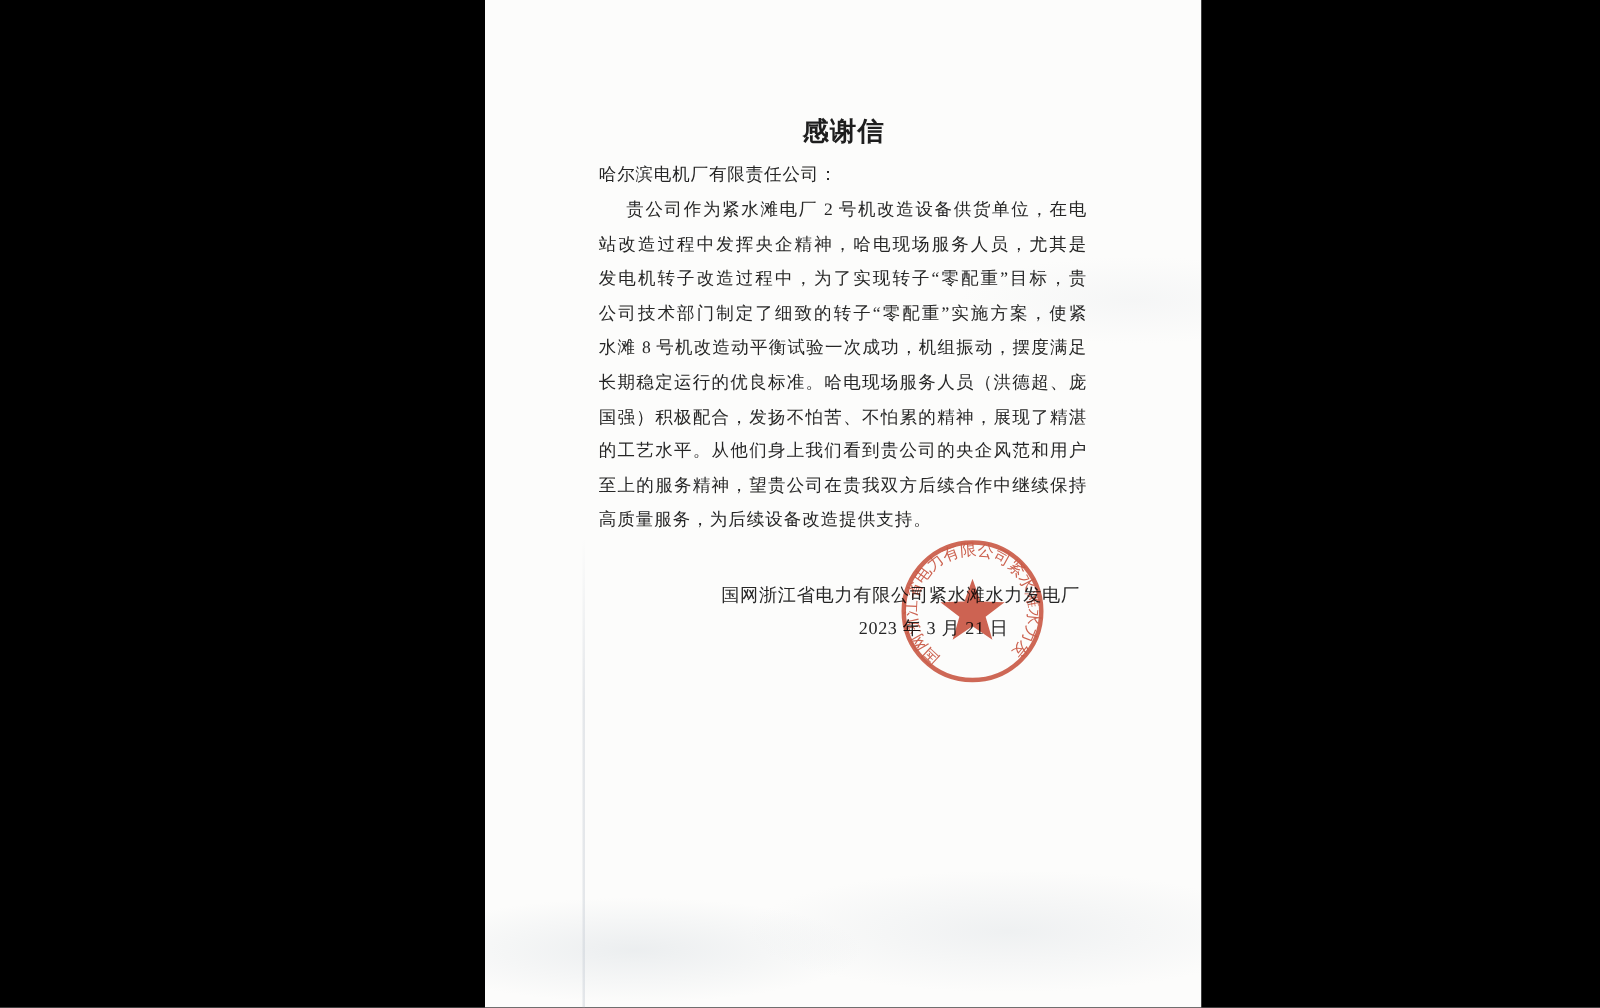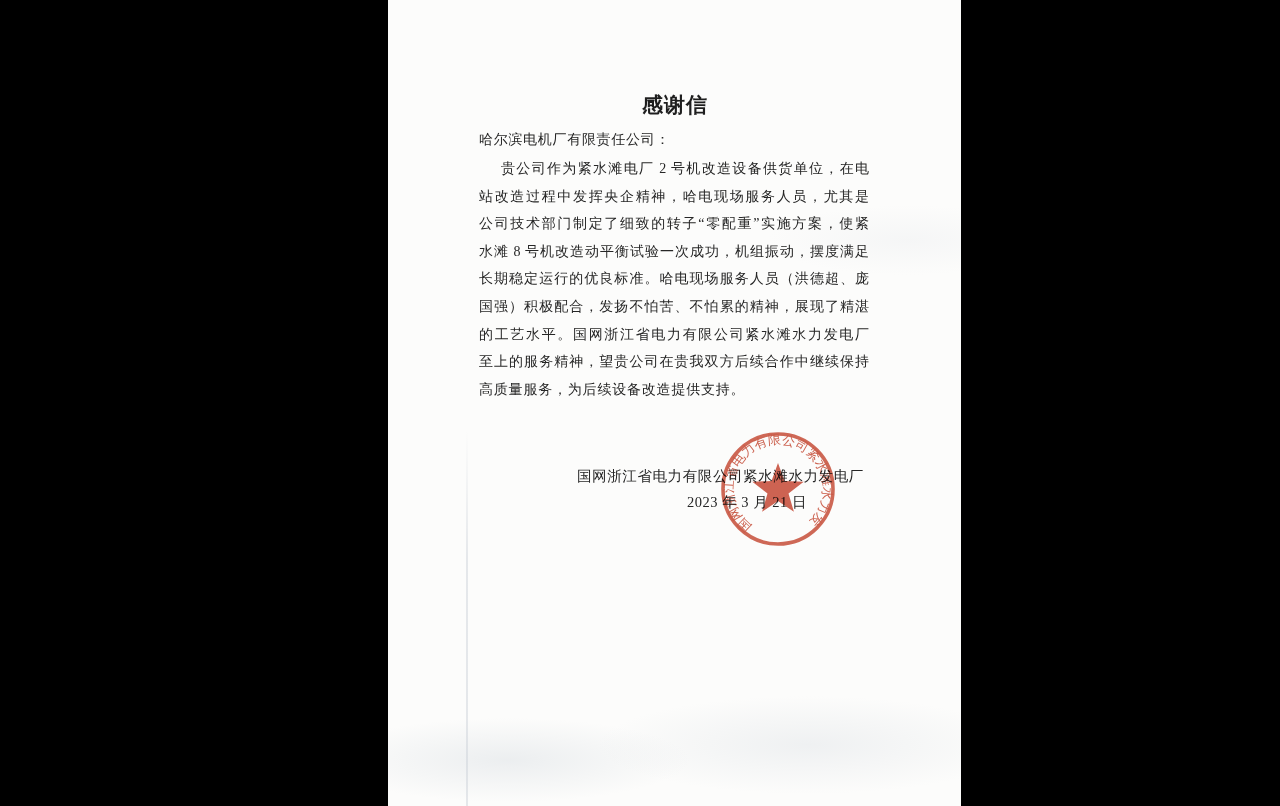--- a/index.html
+++ b/index.html
@@ -118,25 +118,26 @@
 
 <div class="page">
 
   <div class="title">感谢信</div>
 
   <div class="salutation">哈尔滨电机厂有限责任公司：</div>
 
   <div class="body-text">
     <div class="body-line first">贵公司作为紧水滩电厂 2 号机改造设备供货单位，在电</div>
     <div class="body-line">站改造过程中发挥央企精神，哈电现场服务人员，尤其是</div>
+    <div class="body-line">发电机转子改造过程中，为了实现转子“零配重”目标，贵</div>
     <div class="body-line">公司技术部门制定了细致的转子“零配重”实施方案，使紧</div>
     <div class="body-line">水滩 8 号机改造动平衡试验一次成功，机组振动，摆度满足</div>
     <div class="body-line">长期稳定运行的优良标准。哈电现场服务人员（洪德超、庞</div>
     <div class="body-line">国强）积极配合，发扬不怕苦、不怕累的精神，展现了精湛</div>
-    <div class="body-line">的工艺水平。国网浙江省电力有限公司紧水滩水力发电厂</div>
+    <div class="body-line">的工艺水平。从他们身上我们看到贵公司的央企风范和用户</div>
     <div class="body-line">至上的服务精神，望贵公司在贵我双方后续合作中继续保持</div>
     <div class="body-line last">高质量服务，为后续设备改造提供支持。</div>
   </div>
 
   <div class="signature">国网浙江省电力有限公司紧水滩水力发电厂</div>
 
   <div class="date-line">2023 年 3 月 21 日</div>
 
   <svg class="seal" viewBox="0 0 124 124" xmlns="http://www.w3.org/2000/svg">
     <circle cx="62" cy="62" r="55" fill="none" stroke="#c6452f" stroke-width="3.6" opacity="0.92"></circle>

